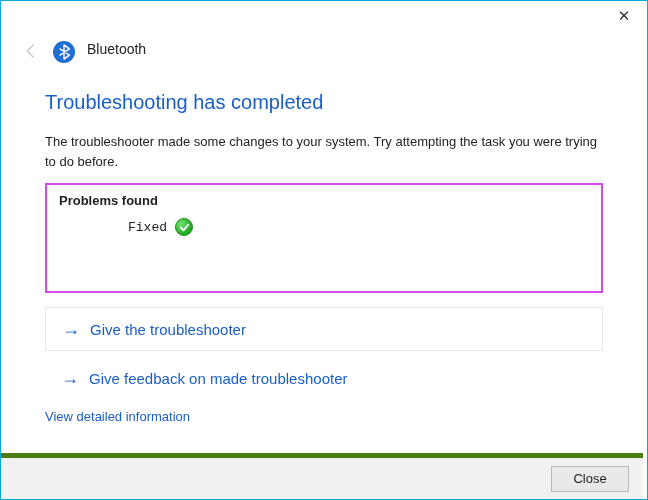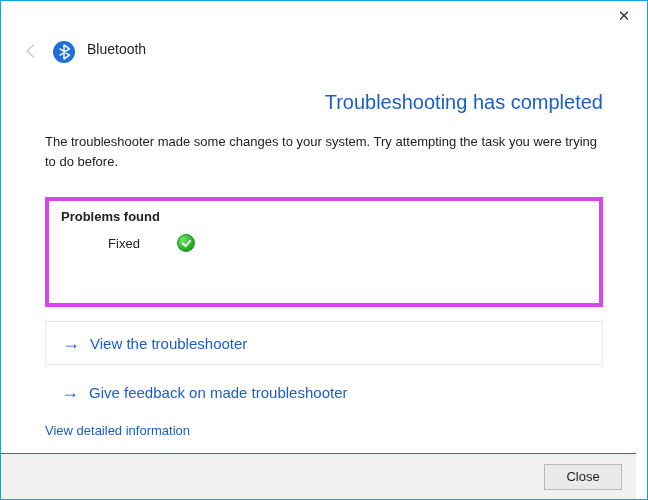--- a/index.html
+++ b/index.html
@@ -60,47 +60,46 @@
       color: #222;
     }
     .content {
       padding: 28px 44px 0 44px;
     }
     .step-title {
       font-size: 20px;
       color: #1a5fc7;
       font-weight: 400;
       margin-bottom: 18px;
-      text-align: right;
     }
     .desc {
       font-size: 13px;
       color: #222;
       line-height: 1.5;
-      margin-bottom: 26px;
+      margin-bottom: 12px;
     }
     .problems-box {
-      border: 4px solid #d946ef;
+      border: 2px solid #d946ef;
       padding: 8px 20px 40px 12px;
       margin-bottom: 14px;
       min-height: 110px;
     }
     .problems-header {
       font-weight: bold;
       font-size: 13px;
       margin-bottom: 8px;
     }
     .problem-row {
       display: flex;
       align-items: center;
       padding: 2px 6px 2px 18px;
       font-size: 13px;
     }
     .prob-name { flex: 1; }
-    .prob-status { width: 90px; text-align: center; }
+    .prob-status { width: 90px; text-align: right; font-family: Liberation Mono, monospace; }
     .prob-icon {
       width: 26px;
       display: flex;
       justify-content: flex-end;
     }
     .check-icon {
       width: 18px; height: 18px;
       border-radius: 50%;
       background: radial-gradient(circle at 30% 30%, #6fe36f, #1fa81f 70%);
       display: flex; align-items: center; justify-content: center;
@@ -131,24 +130,24 @@
     }
     .detail-link {
       color: #1a5fc7;
       font-size: 13px;
       margin-top: 4px;
       display: inline-block;
       cursor: pointer;
     }
     .footer {
       position: absolute;
-      bottom: 0; left: 0; right: 11px;
+      bottom: 0; left: 0; right: 4px;
       height: 46px;
       background: #f1f1f1;
-      border-top: 1px solid #4d7c0f;
+      border-top: 5px solid #4d7c0f;
       display: flex;
       align-items: center;
       justify-content: flex-end;
       padding: 0 14px;
     }
     .btn {
       min-width: 78px;
       height: 26px;
       background: #e9e9e9;
       border: 1px solid #b8b8b8;
@@ -194,21 +193,21 @@
           <svg viewBox="0 0 24 24">
               <path d="M4 12 L10 18 L20 6" stroke="#fff" stroke-width="4" fill="none" stroke-linecap="round" stroke-linejoin="round"></path>
             </svg>
         </div>
       </div>
     </div>
   </div>
 
   <div class="action-link">
     <span class="arrow-right">→</span>
-    <span class="action-text">View the troubleshooter</span>
+    <span class="action-text">Give the troubleshooter</span>
   </div>
 
   <div class="action-link noborder">
     <span class="arrow-right">→</span>
     <span class="action-text">Give feedback on made troubleshooter</span>
   </div>
 
   <span class="detail-link">View detailed information</span>
 </div>
 

